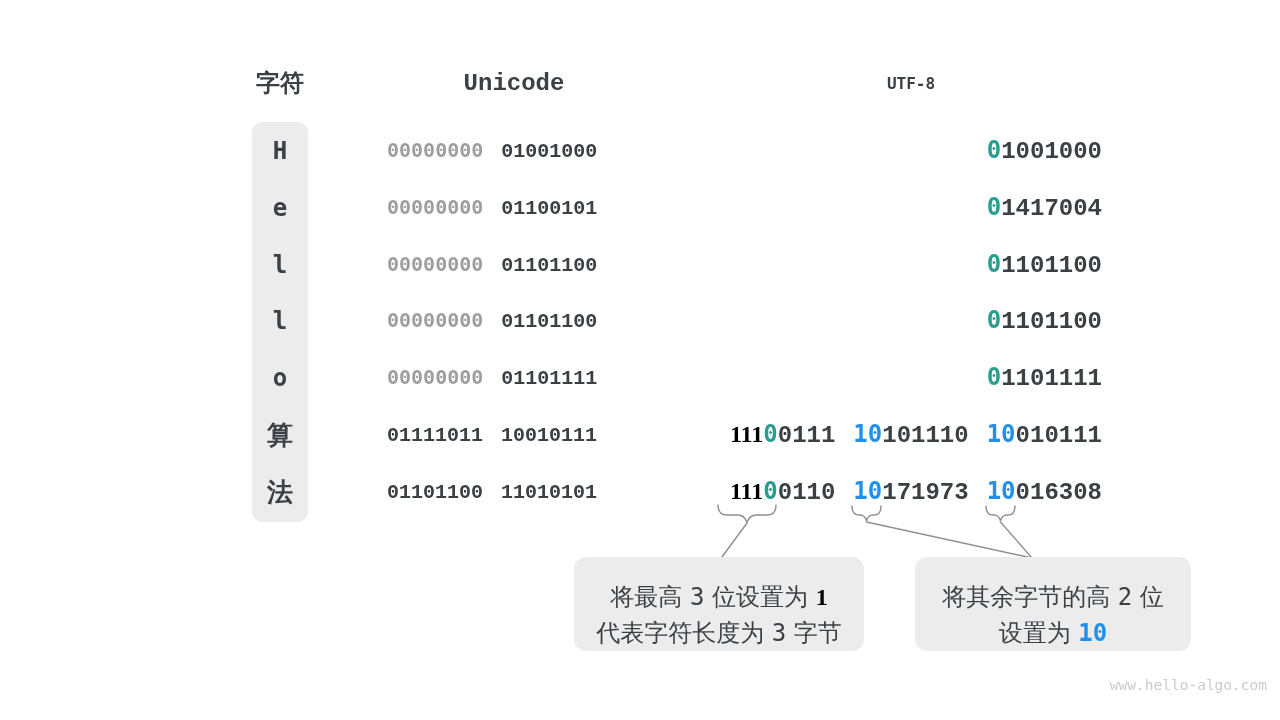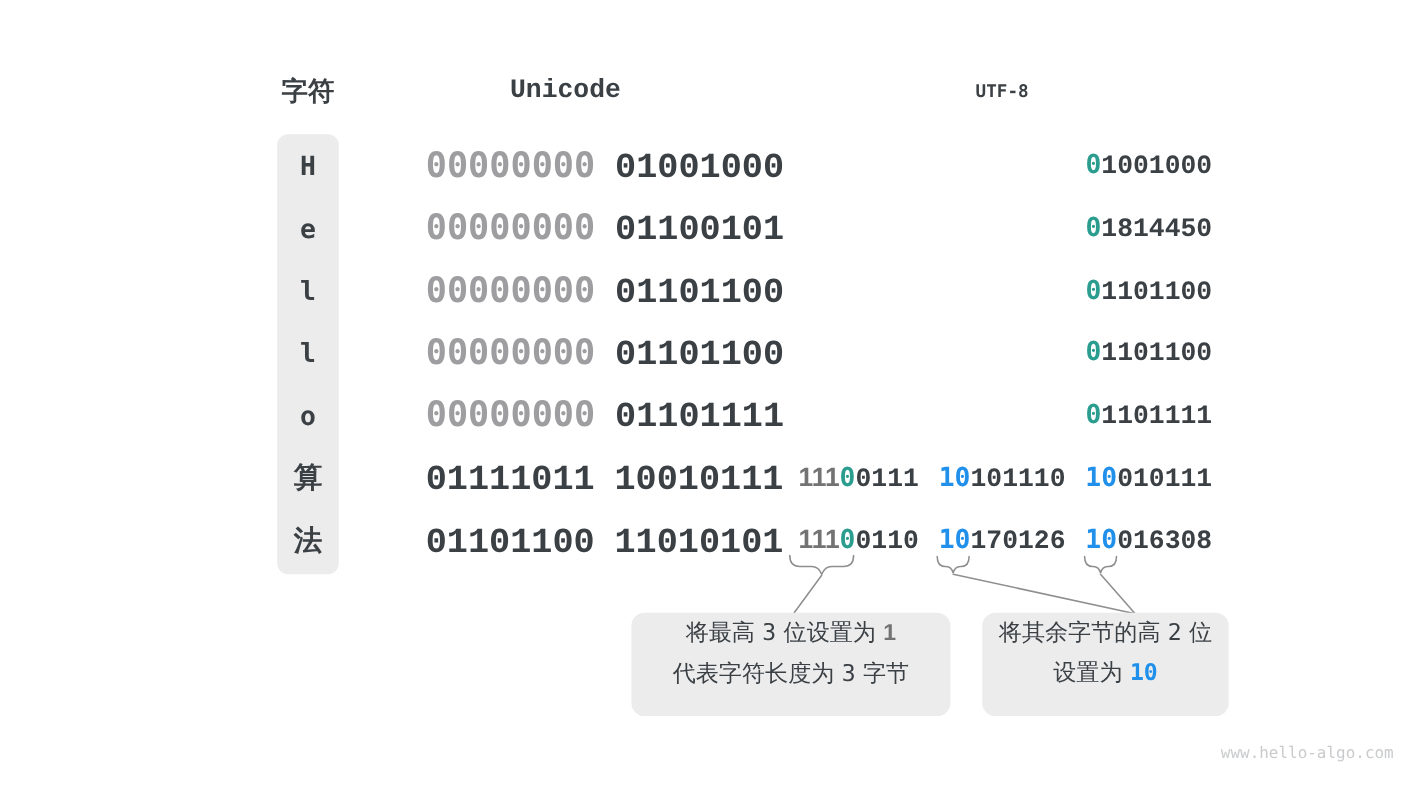--- a/index.html
+++ b/index.html
@@ -27,50 +27,50 @@
   .row{position:absolute;left:0;width:1280px;height:30px;}
   .cell-char{
     position:absolute;left:217px;width:56px;top:50%;transform:translateY(-50%);
     text-align:center;font-weight:700;color:#3b4045;
     font-family:"DejaVu Sans Mono",monospace;font-size:24px;line-height:30px;
   }
   .cell-char.cjk{font-family:"DejaVu Sans","Liberation Sans",sans-serif;font-size:26px;}
   .cell-unicode{
     position:absolute;left:352px;top:50%;transform:translateY(-50%);
     display:flex;gap:18px;font-family:"DejaVu Sans Mono",monospace;
-    font-size:32px;font-weight:700;line-height:30px;
+    font-size:20px;font-weight:700;line-height:30px;
   }
   .cell-utf8{
     position:absolute;right:213px;top:50%;transform:translateY(-50%);
     display:flex;gap:18px;font-family:"DejaVu Sans Mono",monospace;
     font-size:24px;font-weight:700;line-height:30px;justify-content:flex-end;
   }
   .byte{white-space:pre;}
 
   
   .s-dark{color:#3b4045;font-family:Liberation Mono, monospace;}
   .s-gray{color:#9e9ea0;}
   .s-teal{color:#2a9d8f;}
-  .s-green{color:#737373;font-family:Liberation Sans, sans-serif;font-weight:700;}
+  .s-green{color:#000000;font-family:Liberation Serif, serif;font-weight:700;}
   .s-blue{color:#2090ea;font-family:"DejaVu Sans Mono",monospace;font-weight:700;}
   .s-text{color:#3b4045;}
   .s-num{color:#3b4045;font-family:"DejaVu Sans Mono",monospace;}
 
   
   .connector-svg{position:absolute;left:0;top:0;pointer-events:none;}
 
   
   .callout{
     position:absolute;background:#ececec;border-radius:12px;
-    color:#3b4045;font-size:21px;text-align:center;
-    display:flex;flex-direction:column;justify-content:flex-start;
+    color:#3b4045;font-size:24px;text-align:center;
+    display:flex;flex-direction:column;justify-content:flex-end;
     line-height:36px;
   }
   #callout-lead{left:539px;top:557px;width:290px;height:94px;}
-  #callout-cont{left:858px;top:557px;width:224px;height:94px;}
+  #callout-cont{left:880px;top:557px;width:276px;height:94px;}
   .callout .line{white-space:pre;}
 
   
   .watermark{
     position:absolute;right:48px;top:677px;
     font-family:"DejaVu Sans Mono",monospace;font-size:14.5px;color:#c9cbcd;text-align:center;
   }
 </style>
 </head>
 <body>
@@ -94,21 +94,21 @@
           <span class="byte"><span class="s-teal">0</span><span class="s-dark">1001000</span></span>
         </div>
       </div>
       <div class="row" style="top: 192.75px;">
         <div class="cell-char">e</div>
         <div class="cell-unicode">
           <span class="byte"><span class="s-gray">00000000</span></span>
           <span class="byte"><span class="s-dark">01100101</span></span>
         </div>
         <div class="cell-utf8">
-          <span class="byte"><span class="s-teal">0</span><span class="s-dark">1814450</span></span>
+          <span class="byte"><span class="s-teal">0</span><span class="s-dark">1417004</span></span>
         </div>
       </div>
       <div class="row" style="top: 249.5px;">
         <div class="cell-char">l</div>
         <div class="cell-unicode">
           <span class="byte"><span class="s-gray">00000000</span></span>
           <span class="byte"><span class="s-dark">01101100</span></span>
         </div>
         <div class="cell-utf8">
           <span class="byte"><span class="s-teal">0</span><span class="s-dark">1101100</span></span>
@@ -147,21 +147,21 @@
         </div>
       </div>
       <div class="row" style="top: 476.5px;">
         <div class="cell-char cjk">法</div>
         <div class="cell-unicode">
           <span class="byte"><span class="s-dark">01101100</span></span>
           <span class="byte"><span class="s-dark">11010101</span></span>
         </div>
         <div class="cell-utf8">
           <span class="byte"><span class="s-green">111</span><span class="s-teal">0</span><span class="s-dark">0110</span></span>
-          <span class="byte"><span class="s-blue">10</span><span class="s-dark">170126</span></span>
+          <span class="byte"><span class="s-blue">10</span><span class="s-dark">171973</span></span>
           <span class="byte"><span class="s-blue">10</span><span class="s-dark">016308</span></span>
         </div>
       </div>
     </div>
 
   <svg class="connector-svg" width="1280" height="720" viewBox="0 0 1280 720">
     <g fill="none" stroke="#8f8f8f" stroke-width="1.4" stroke-linecap="round">
 
       <path d="M 683 505 Q 683 515 692 515 L 703 515 Q 709 515 712 522 Q 715 515 721 515 L 732 515 Q 741 515 741 505"></path>
 

